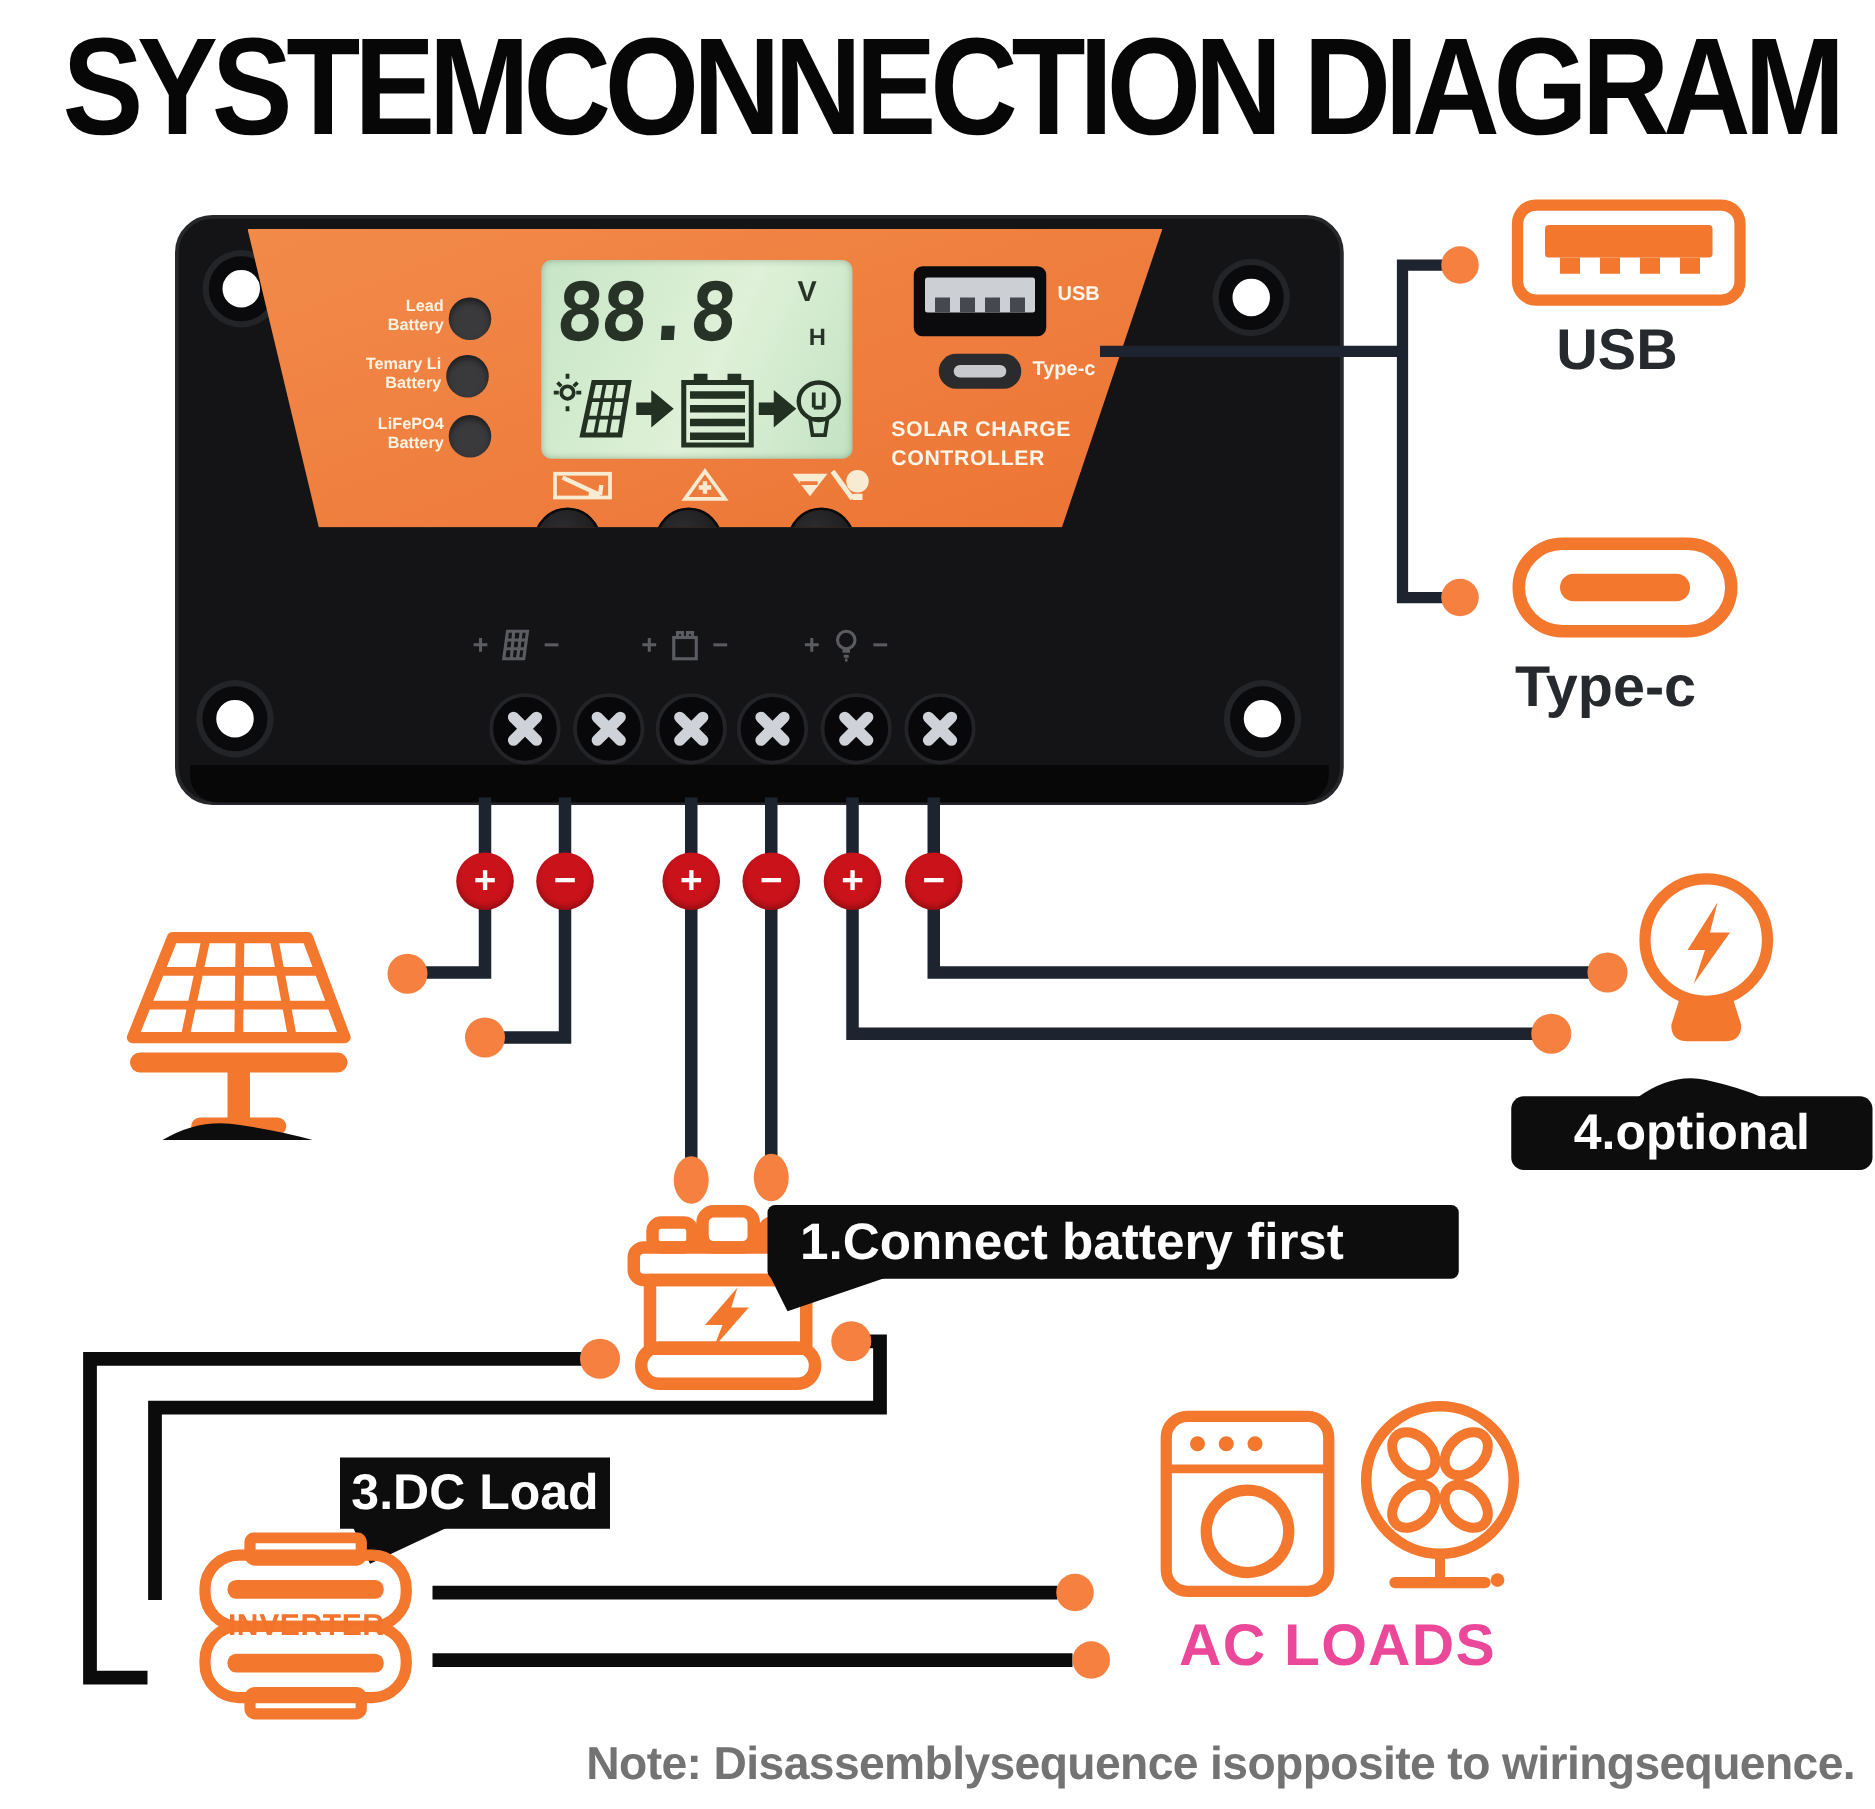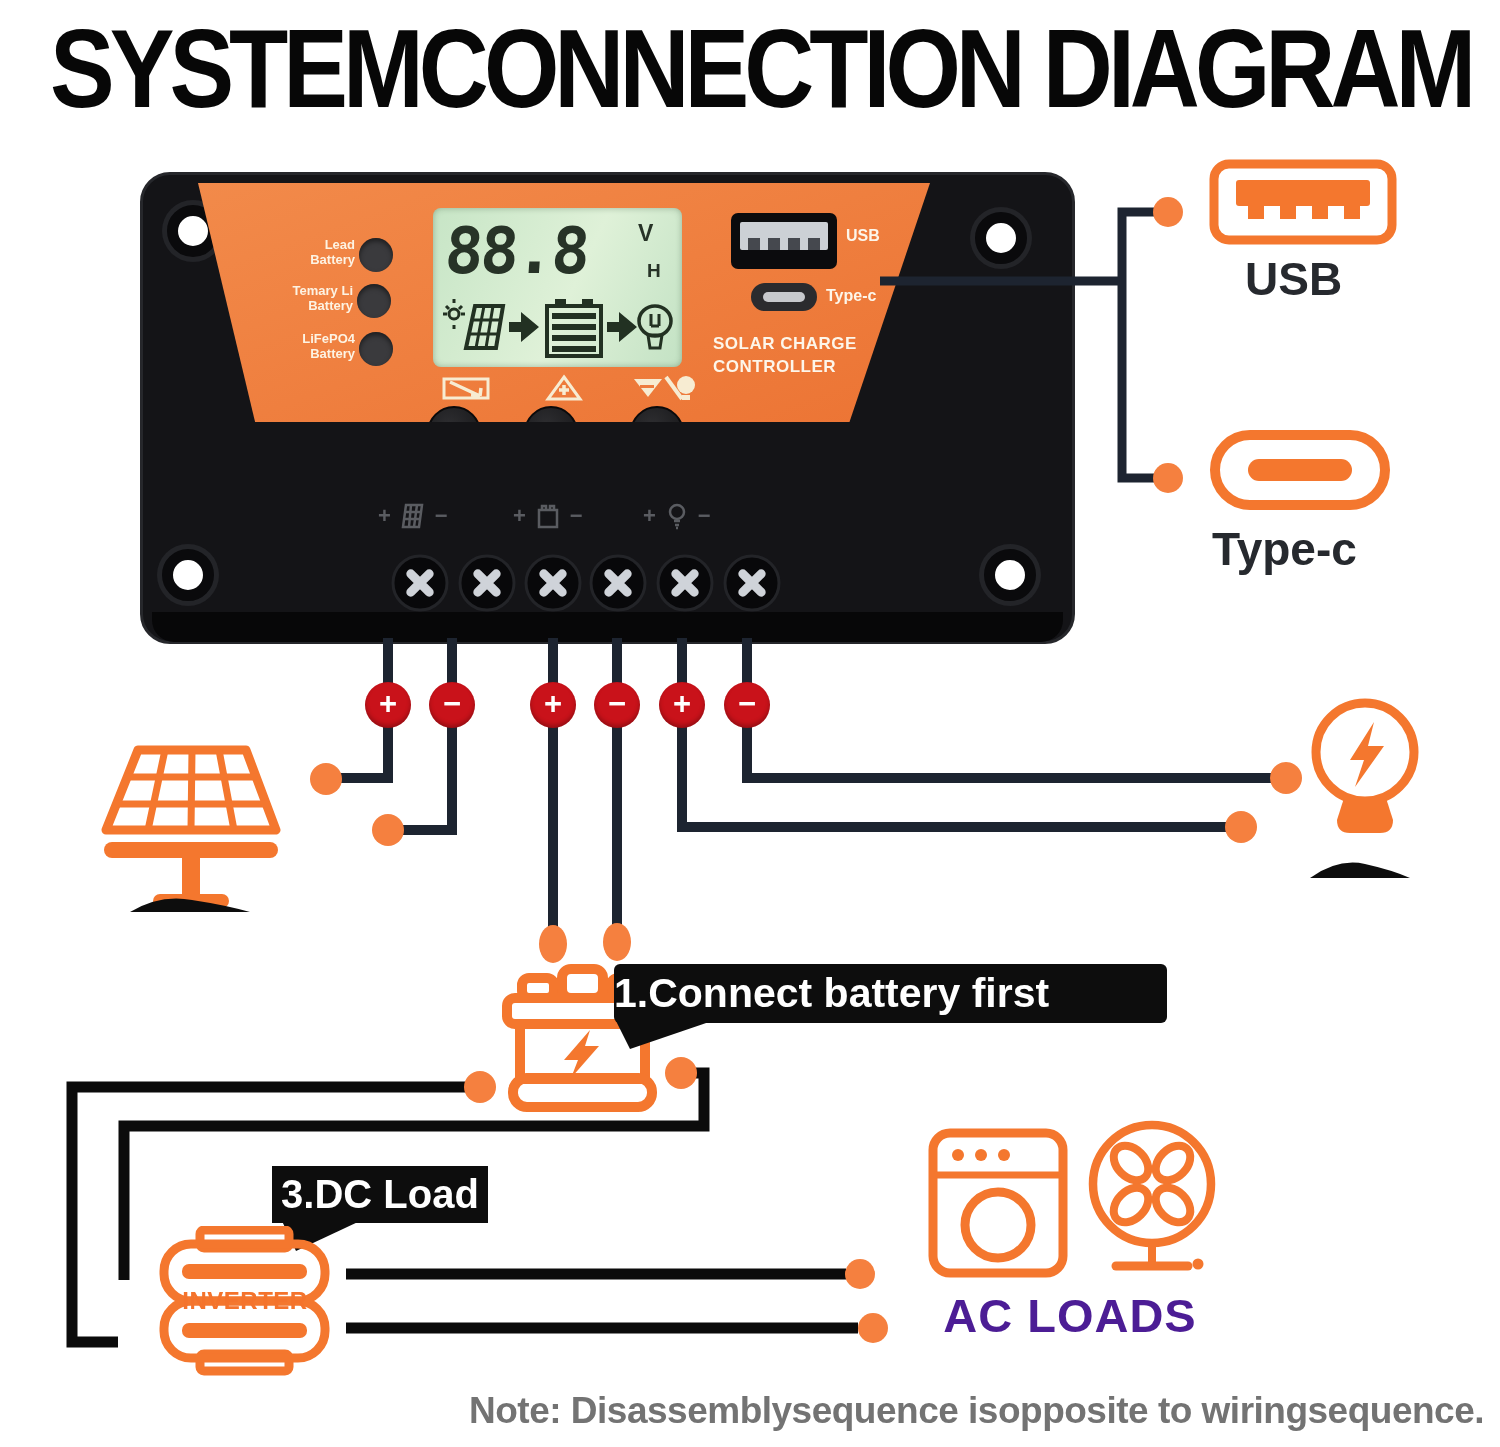--- a/index.html
+++ b/index.html
@@ -35,21 +35,21 @@
   .btn{width:54px;height:54px;border-radius:50%;background:radial-gradient(circle at 40% 35%,#2e2e31,#141416);
        border:2px solid #0a0a0b;box-sizing:border-box;}
   .term-group{display:flex;align-items:center;gap:9px;color:#5a5c61;font-size:22px;font-weight:bold;}
   
   .pol{width:46px;height:46px;border-radius:50%;background:#c9121a;color:#ffffff;text-align:center;
        line-height:44px;font-size:31px;font-weight:bold;box-shadow:inset 0 -3px 4px rgba(0,0,0,.25);}
   
   .banner{background:#0d0d0d;color:#ffffff;font-weight:bold;white-space:nowrap;}
   .note{right:16px;top:1390px;font-size:37px;font-weight:bold;color:#737373;letter-spacing:-0.5px;}
   .inv-text{color:#f4732c;font-weight:bold;font-size:24px;letter-spacing:.5px;text-align:center;}
-  .ac-text{font-size:47px;font-weight:bold;color:#4c1d95;letter-spacing:1px;}
+  .ac-text{font-size:47px;font-weight:bold;color:#ec4899;letter-spacing:1px;}
   .big-port-label{font-size:46px;font-weight:bold;color:#26292e;}
   svg{display:block;}
 </style>
 </head>
 <body>
 
 <div class="stage">
 
   <div class="abs title">SYSTEMCONNECTION DIAGRAM</div>
 
@@ -314,32 +314,35 @@
     <g stroke="#f4772e" fill="none" stroke-width="10" stroke-linejoin="round">
       <rect x="22" y="20" width="32" height="20" rx="7"></rect>
       <rect x="111" y="20" width="32" height="20" rx="7"></rect>
       <rect x="62" y="11" width="41" height="29" rx="9"></rect>
       <rect x="7" y="40" width="151" height="26" rx="8"></rect>
       <rect x="20" y="66" width="125" height="55"></rect>
       <rect x="13" y="120" width="139" height="29" rx="14"></rect>
     </g>
     <polygon points="90,72 64,102 78,102 71,120 99,88 85,88" fill="#f4772e"></polygon>
   </svg>
-  <div class="abs banner" style="left:614px;top:964px;width:553px;height:59px;font-size:41px;line-height:59px;box-sizing:border-box;border-radius:6px;">
+  <div class="abs banner" style="left:614px;top:964px;width:553px;height:59px;font-size:41px;line-height:59px;padding-left:26px;box-sizing:border-box;border-radius:6px;">
     <span>1.Connect battery first</span>
   </div>
   <svg class="abs" style="left:614px;top:1021px;" width="100" height="30" viewBox="0 0 100 30">
     <polygon points="2,0 98,0 16,28" fill="#0d0d0d"></polygon>
   </svg>
 
   <svg class="abs" style="left:1300px;top:692px;" width="130" height="152" viewBox="0 0 130 152">
     <circle cx="65" cy="60" r="49" fill="none" stroke="#f4772e" stroke-width="9"></circle>
     <polygon points="74,30 50,68 64,68 55,95 84,54 68,54" fill="#f4772e"></polygon>
     <path d="M44,106 L86,106 L93,128 Q93,141 80,141 H50 Q37,141 37,128 Z" fill="#f4772e"></path>
   </svg>
+  <div class="abs banner" style="left:1209px;top:877px;width:289px;height:59px;font-size:40px;line-height:59px;text-align:center;border-radius:10px;">
+    <span>4.optional</span>
+  </div>
   <svg class="abs" style="left:1310px;top:858px;" width="100" height="20" viewBox="0 0 100 20">
     <path d="M0,20 Q28,0 55,6 Q82,12 100,20 Z" fill="#0d0d0d"></path>
   </svg>
 
   <div class="abs banner" style="left:272px;top:1166px;width:216px;height:57px;font-size:40px;line-height:57px;text-align:center;">
     <span>3.DC Load</span>
   </div>
   <svg class="abs" style="left:282px;top:1221px;" width="80" height="32" viewBox="0 0 80 32">
     <polygon points="0,0 78,0 14,30" fill="#0d0d0d"></polygon>
   </svg>

